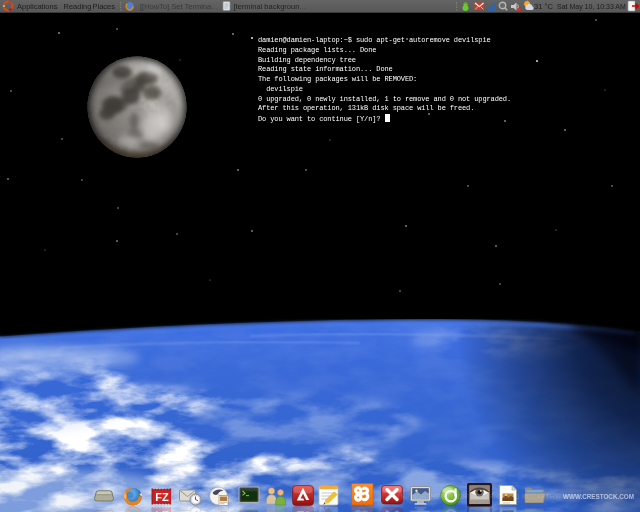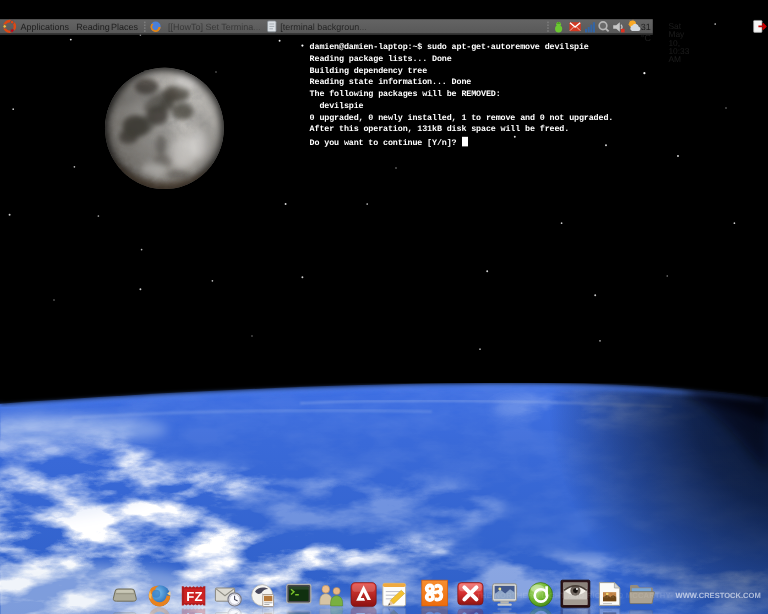--- a/index.html
+++ b/index.html
@@ -1,21 +1,21 @@
 <!DOCTYPE html>
 <html><head>
 <meta charset="utf-8">
 <style>
 html,body{margin:0;padding:0;background:#000;}
 #screen{position:relative;width:640px;height:512px;overflow:hidden;background:#000;font-family:"Liberation Sans",sans-serif;}
 #wall{position:absolute;left:0;top:0;}
-#panel{position:absolute;left:0;top:16px;width:544px;height:12px;background:linear-gradient(#646464,#585858);border-bottom:1px solid #3a3a3a;}
+#panel{position:absolute;left:0;top:0;width:640px;height:12px;background:linear-gradient(#646464,#585858);border-bottom:1px solid #3a3a3a;}
 .ptxt{position:absolute;top:2px;font-size:7.5px;color:#1d1d1d;}
 .ttxt{position:absolute;top:2px;font-size:7.5px;color:#2a2a2a;white-space:nowrap;}
-#term{position:absolute;left:258px;top:36px;color:#fff;font-family:"Liberation Mono",monospace;font-size:7px;font-weight:bold;line-height:9.75px;white-space:pre;letter-spacing:-0.12px;margin:0;}
+#term{position:absolute;left:258px;top:36px;color:#fff;font-family:"Liberation Mono",monospace;font-size:7px;font-weight:normal;line-height:9.75px;white-space:pre;letter-spacing:-0.12px;margin:0;}
 #dock{position:absolute;left:0;top:472px;}
 #wm{position:absolute;left:563px;top:493px;font-size:6.3px;font-weight:bold;color:rgba(255,255,255,0.6);letter-spacing:0px;}
 #wm2{position:absolute;left:392px;top:493px;font-size:6.3px;font-weight:bold;color:rgba(255,255,255,0.1);letter-spacing:0.2px;white-space:nowrap;}
 </style>
 </head>
 <body>
 <div id="screen">
 <svg id="wall" width="640" height="512" xmlns="http://www.w3.org/2000/svg">
 <defs>
 <radialGradient id="moonbase" cx="0.62" cy="0.35" r="0.82">

